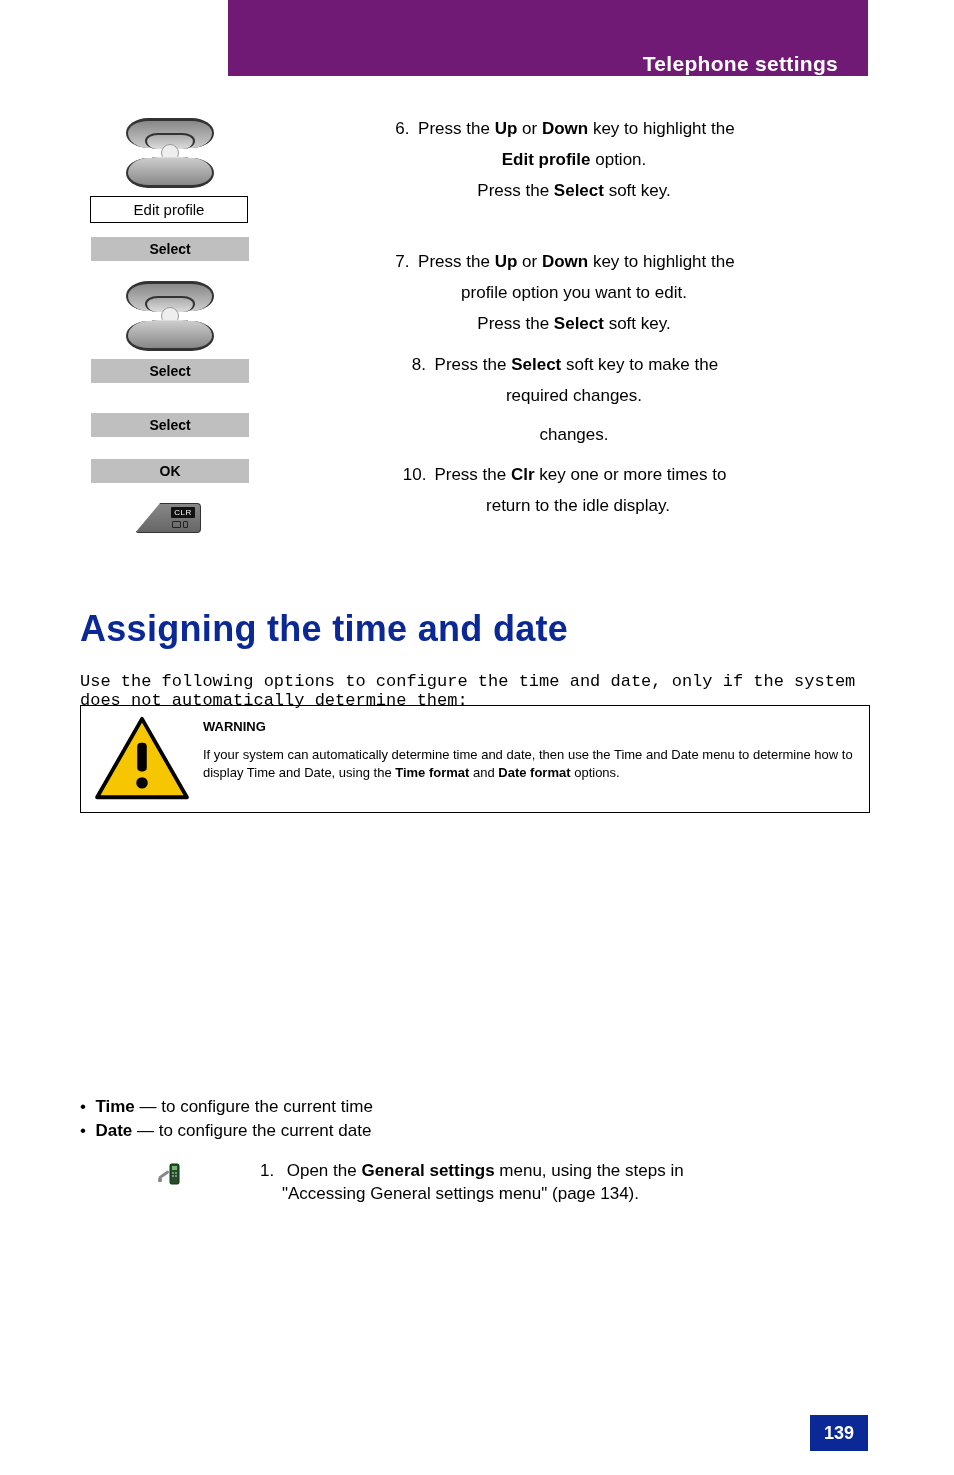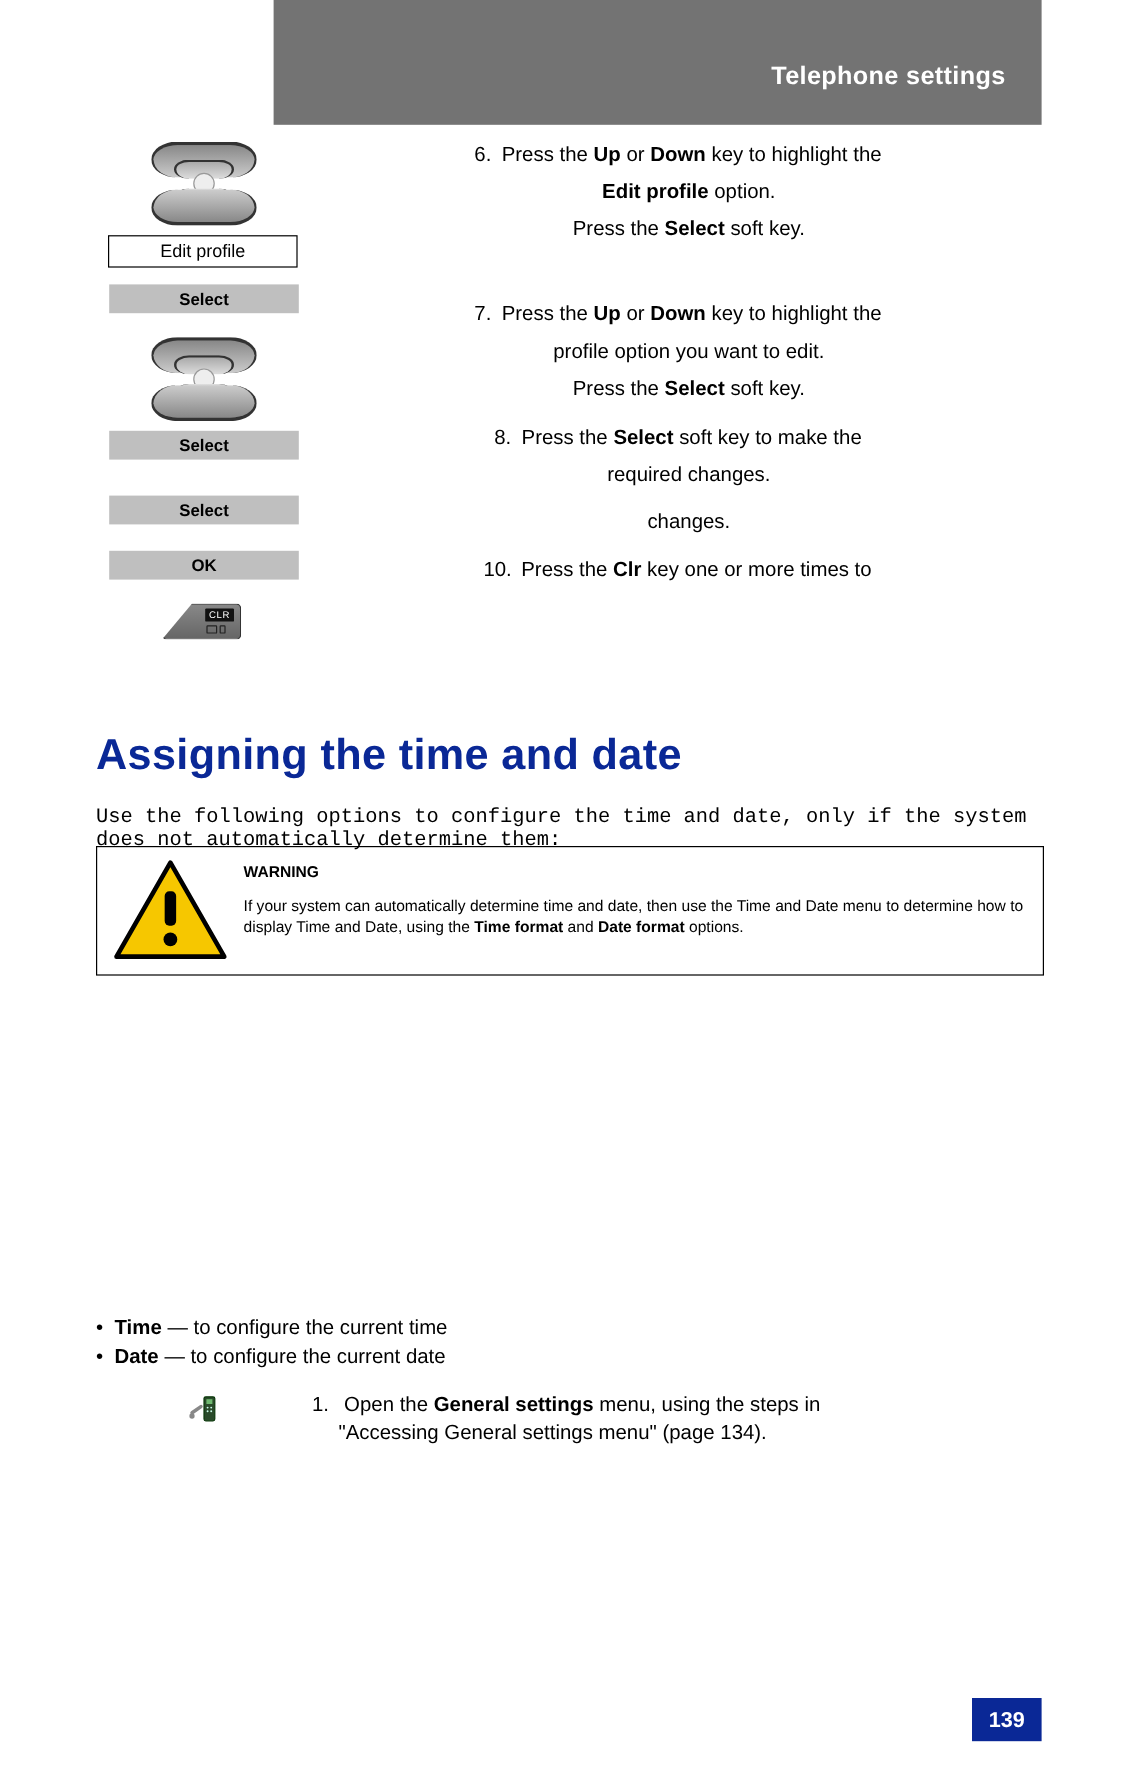--- a/index.html
+++ b/index.html
@@ -9,22 +9,22 @@
     background: #fff;
     font-family: Arial, Helvetica, sans-serif;
     position: relative;
     color: #000;
   }
   .header-band {
     position: absolute;
     left: 228px;
     top: 0;
     width: 640px;
-    height: 104px;
-    background: #737373;
+    height: 76px;
+    background: #701a75;
   }
   .header-title {
     position: absolute;
     right: 30px;
     top: 52px;
     color: #fff;
     font-weight: bold;
     font-size: 21px;
     letter-spacing: 0.3px;
   }
@@ -310,20 +310,21 @@
 
   <div class="step-block" style="margin-top:-2px">
     <p style="padding-left:22px">changes.</p>
   </div>
 
   <div class="step-block" style="margin-top:12px">
     <p>
       <span class="step-num" style="width:30px">10.</span>
       <span>Press the </span><span class="bold">Clr</span><span> key one or more times to</span>
     </p>
+    <p style="padding-left:30px">return to the idle display.</p>
   </div>
 </div>
 
 <div class="section-heading">Assigning the time and date</div>
 
 <div class="note-line">Use the following options to configure the time and date, only if the system does not automatically determine them:</div>
 
 <div class="warning-box">
   <div class="warning-icon-cell">
     <svg width="96" height="86" viewBox="0 0 100 90">

